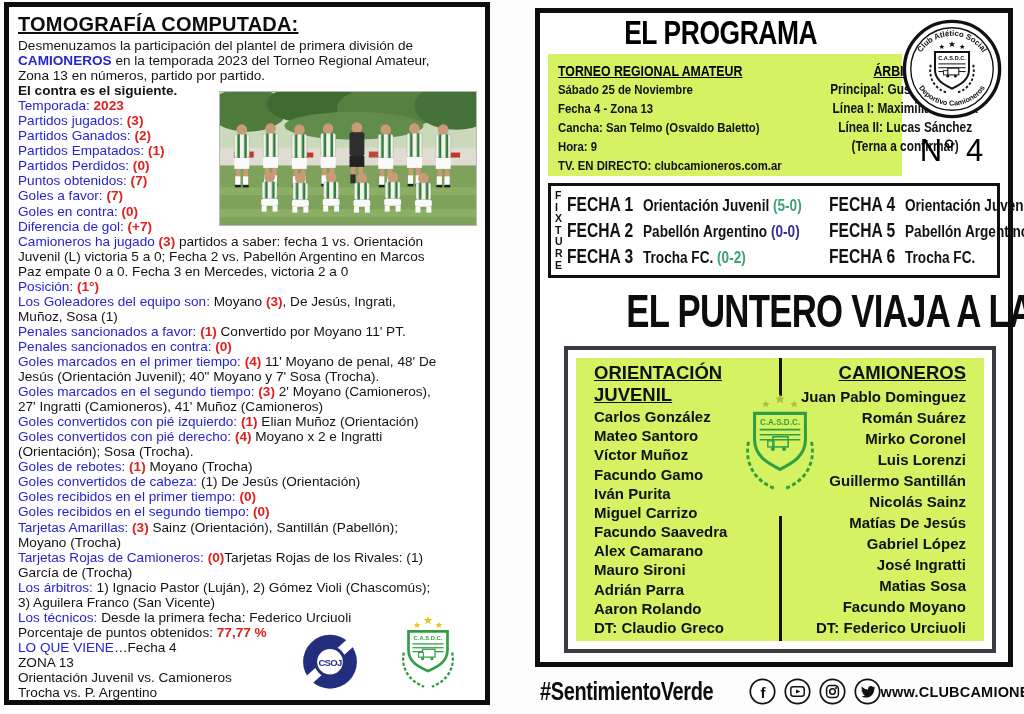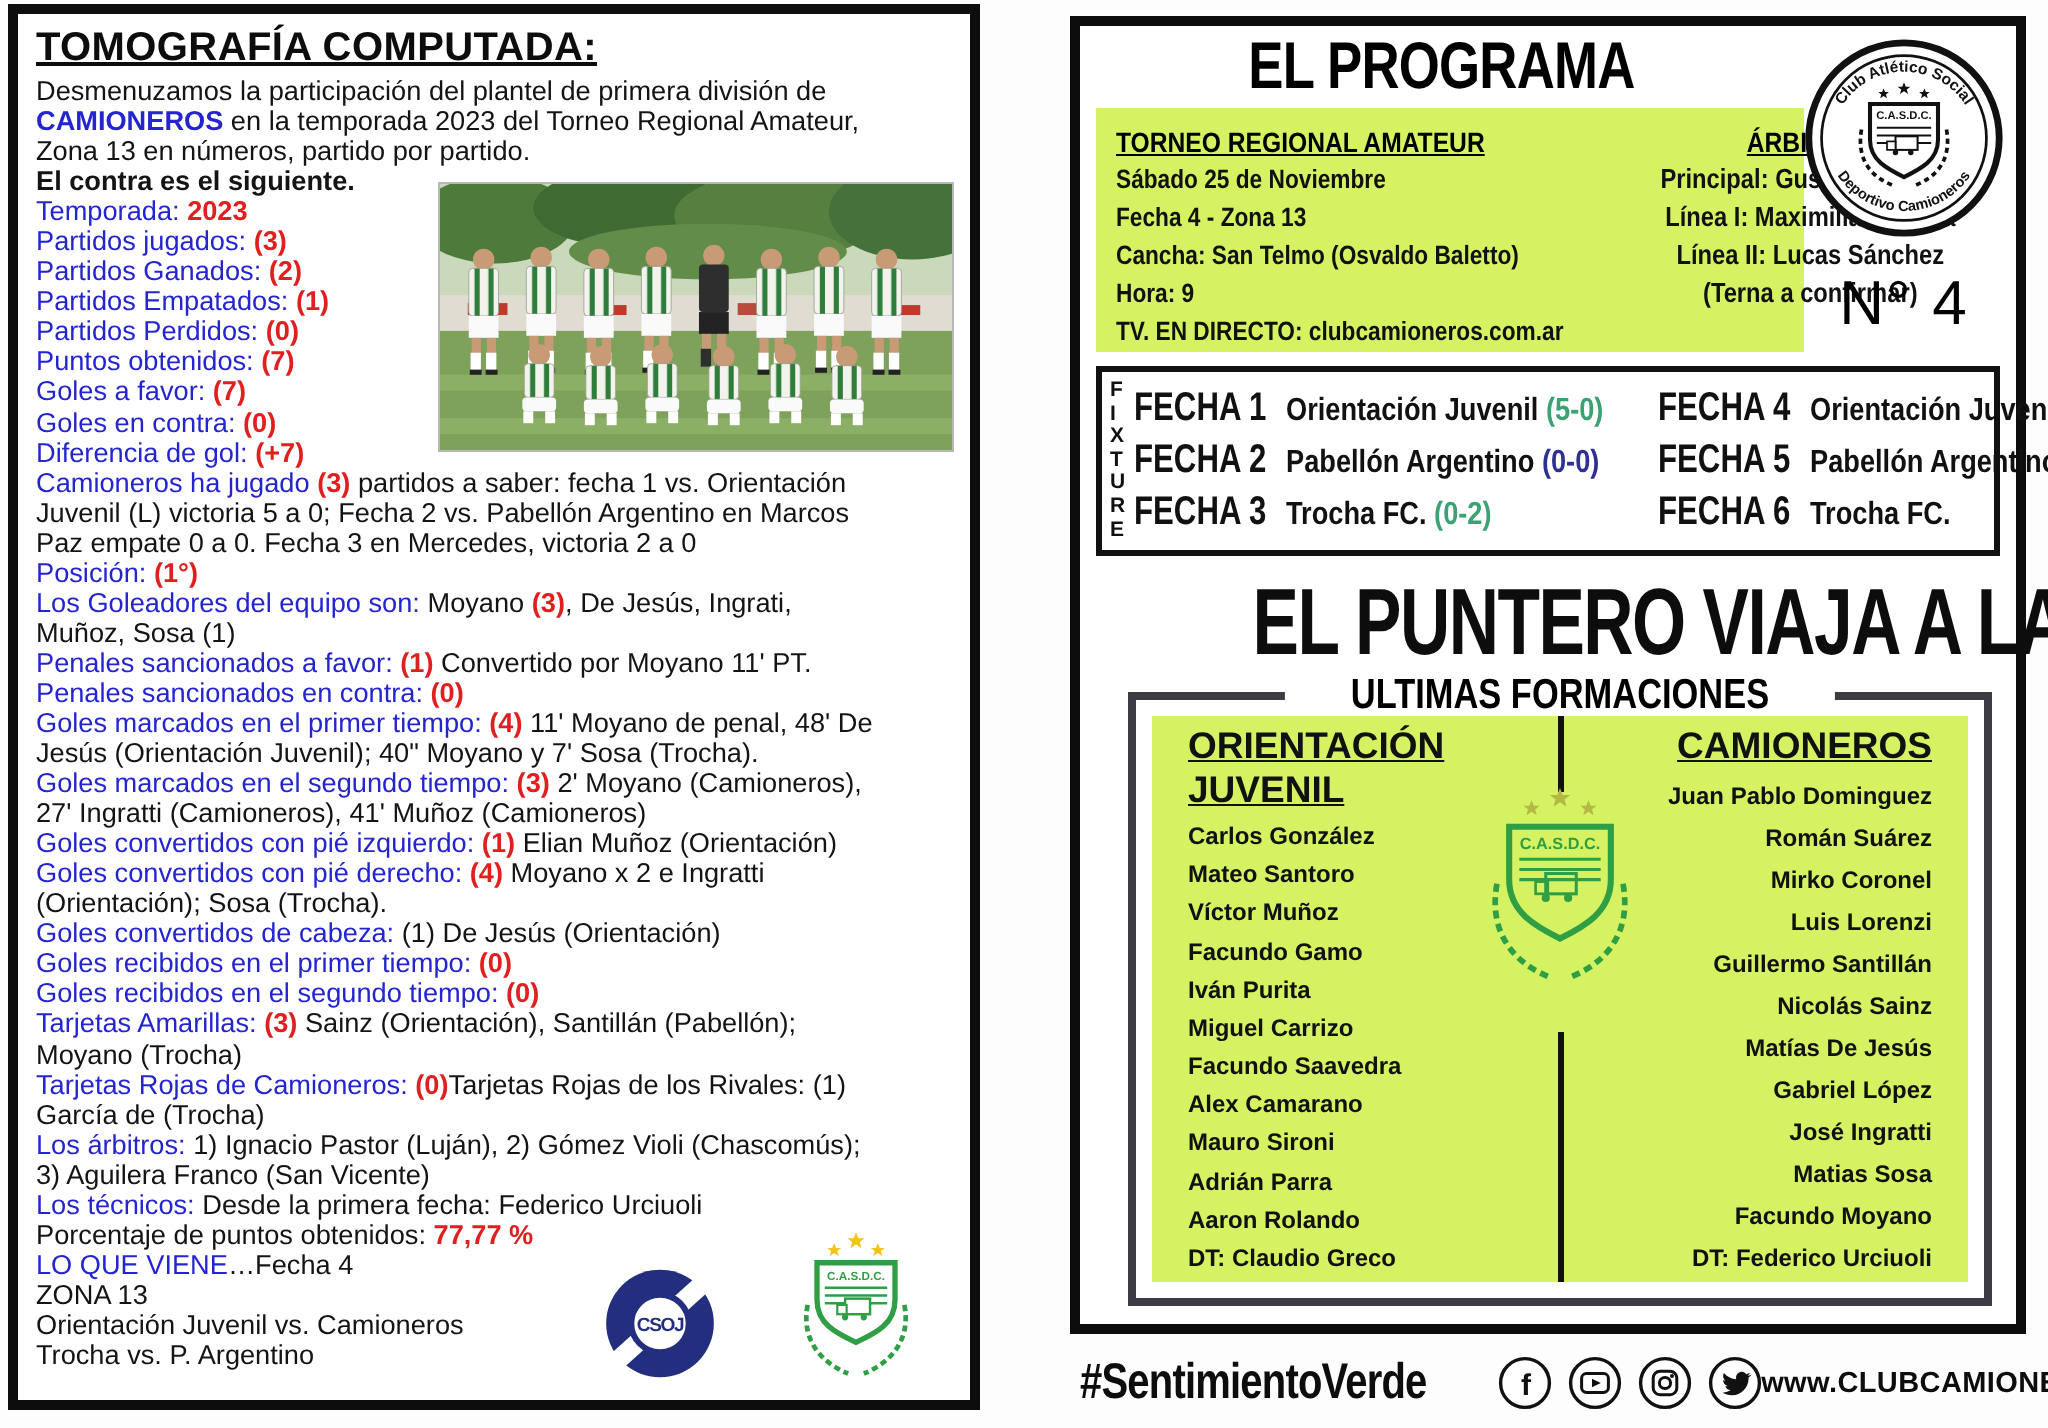--- a/index.html
+++ b/index.html
@@ -64,21 +64,21 @@
 
   .forms{position:absolute;left:24px;right:12px;top:333px;bottom:9px;border:4px solid #3c3c44;background:#fff;}
   .forms-legend{position:absolute;top:-14px;left:50%;transform:translateX(-50%);
                 background:#fff;padding:0 10px;white-space:nowrap;}
   .forms-legend .cx{font-size:21px;font-weight:800;transform:scaleX(.82);transform-origin:center;}
   .forms-green{position:absolute;left:8px;right:8px;top:8px;bottom:8px;background:#d5f263;display:flex;}
   .f-col{flex:1;display:flex;flex-direction:column;justify-content:space-between;
          box-sizing:border-box;padding:4px 0 5px 18px;}
   .f-col.away{padding:4px 18px 5px 0;text-align:right;}
   .team-h{font-size:18.5px;font-weight:800;text-decoration:underline;color:#111;}
-  .p-row{font-size:12px;font-weight:700;color:#111;}
+  .p-row{font-size:15px;font-weight:700;color:#111;}
   .dv{position:absolute;left:50%;margin-left:-1.5px;width:3px;background:#111;}
   .dv-top{top:0;height:38px;}
   .dv-bot{top:158px;bottom:0;}
   .crest{position:absolute;left:50%;transform:translateX(-50%);top:33px;width:112px;height:122px;}
 
   
   .footer{position:absolute;left:540px;top:677px;width:472px;display:flex;align-items:center;}
   .hashtag{font-size:25px;font-weight:800;letter-spacing:-.5px;display:inline-block;
            transform:scaleX(.8);transform-origin:0 50%;white-space:nowrap;color:#0d0d0d;}
   .socials{display:flex;gap:8px;margin-left:-8px;}
@@ -114,20 +114,21 @@
         <div class="tline"><span class="sg-k">Muñoz, Sosa (1)</span></div>
         <div class="tline"><span class="sg-b">Penales sancionados a favor: </span><span class="sg-r">(1)</span><span class="sg-k"> Convertido por Moyano 11' PT.</span></div>
         <div class="tline"><span class="sg-b">Penales sancionados en contra: </span><span class="sg-r">(0)</span></div>
         <div class="tline"><span class="sg-b">Goles marcados en el primer tiempo: </span><span class="sg-r">(4)</span><span class="sg-k"> 11' Moyano de penal, 48' De</span></div>
         <div class="tline"><span class="sg-k">Jesús (Orientación Juvenil); 40" Moyano y 7' Sosa (Trocha).</span></div>
         <div class="tline"><span class="sg-b">Goles marcados en el segundo tiempo: </span><span class="sg-r">(3)</span><span class="sg-k"> 2' Moyano (Camioneros),</span></div>
         <div class="tline"><span class="sg-k">27' Ingratti (Camioneros), 41' Muñoz (Camioneros)</span></div>
         <div class="tline"><span class="sg-b">Goles convertidos con pié izquierdo: </span><span class="sg-r">(1)</span><span class="sg-k"> Elian Muñoz (Orientación)</span></div>
         <div class="tline"><span class="sg-b">Goles convertidos con pié derecho: </span><span class="sg-r">(4)</span><span class="sg-k"> Moyano x 2 e Ingratti</span></div>
         <div class="tline"><span class="sg-k">(Orientación); Sosa (Trocha).</span></div>
+        <div class="tline"><span class="sg-b">Goles de rebotes: </span><span class="sg-r">(1)</span><span class="sg-k"> Moyano (Trocha)</span></div>
         <div class="tline"><span class="sg-b">Goles convertidos de cabeza: </span><span class="sg-k">(1) De Jesús (Orientación)</span></div>
         <div class="tline"><span class="sg-b">Goles recibidos en el primer tiempo: </span><span class="sg-r">(0)</span></div>
         <div class="tline"><span class="sg-b">Goles recibidos en el segundo tiempo: </span><span class="sg-r">(0)</span></div>
         <div class="tline"><span class="sg-b">Tarjetas Amarillas: </span><span class="sg-r">(3)</span><span class="sg-k"> Sainz (Orientación), Santillán (Pabellón);</span></div>
         <div class="tline"><span class="sg-k">Moyano (Trocha)</span></div>
         <div class="tline"><span class="sg-b">Tarjetas Rojas de Camioneros: </span><span class="sg-r">(0)</span><span class="sg-k">Tarjetas Rojas de los Rivales: (1)</span></div>
         <div class="tline"><span class="sg-k">García de (Trocha)</span></div>
         <div class="tline"><span class="sg-b">Los árbitros: </span><span class="sg-k">1) Ignacio Pastor (Luján), 2) Gómez Violi (Chascomús);</span></div>
         <div class="tline"><span class="sg-k">3) Aguilera Franco (San Vicente)</span></div>
         <div class="tline"><span class="sg-b">Los técnicos: </span><span class="sg-k">Desde la primera fecha: Federico Urciuoli</span></div>
@@ -314,23 +315,20 @@
               <div class="fx-row"><span class="fx-fecha">FECHA 6</span><span class="fx-team">Trocha FC.</span></div>
             </div>
         </div>
       </div>
 
       <div class="headline">
         <span class="cx">EL PUNTERO VIAJA A LA ISLA</span>
       </div>
 
       <div class="forms">
-        <div class="forms-legend">
-          <span class="cx">ULTIMAS FORMACIONES</span>
-        </div>
         <div class="forms-green">
           <div class="f-col home">
             <div class="team-h">ORIENTACIÓN JUVENIL</div>
           <div class="p-row">Carlos González</div>
               <div class="p-row">Mateo Santoro</div>
               <div class="p-row">Víctor Muñoz</div>
               <div class="p-row">Facundo Gamo</div>
               <div class="p-row">Iván Purita</div>
               <div class="p-row">Miguel Carrizo</div>
               <div class="p-row">Facundo Saavedra</div>

